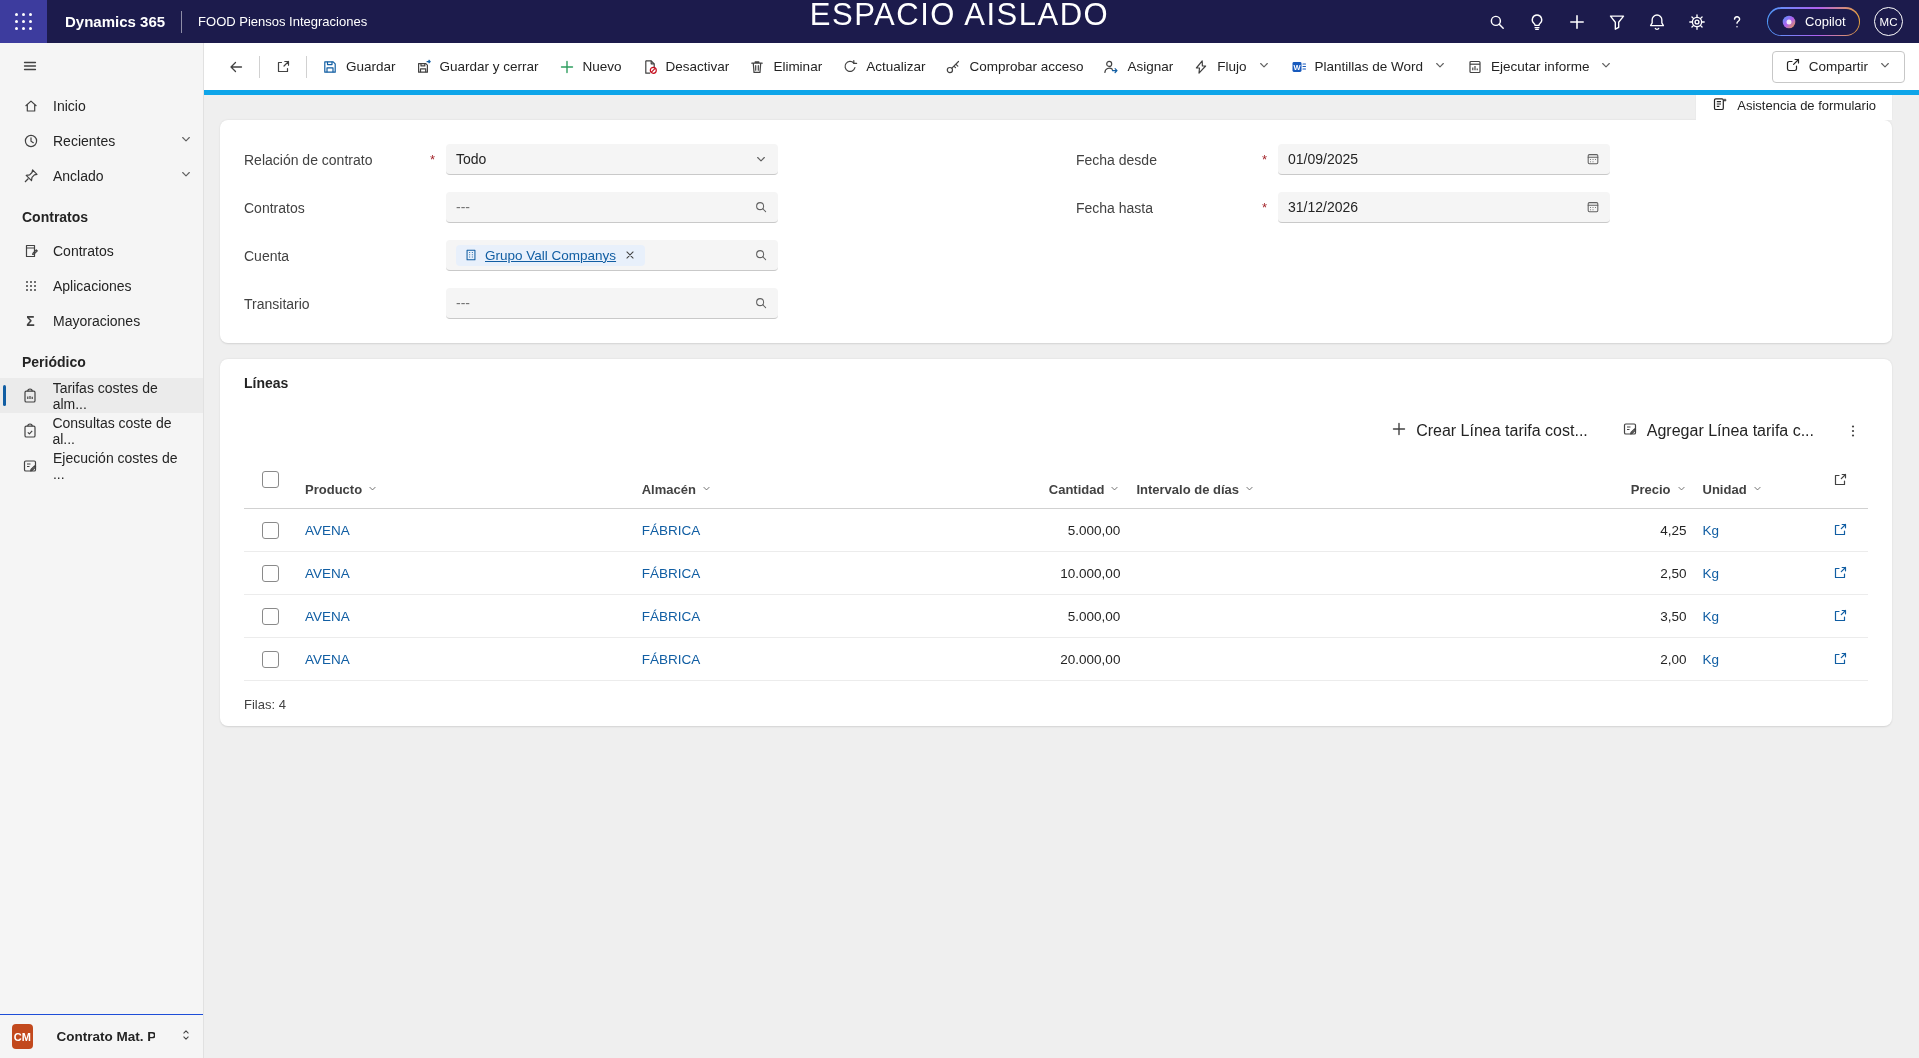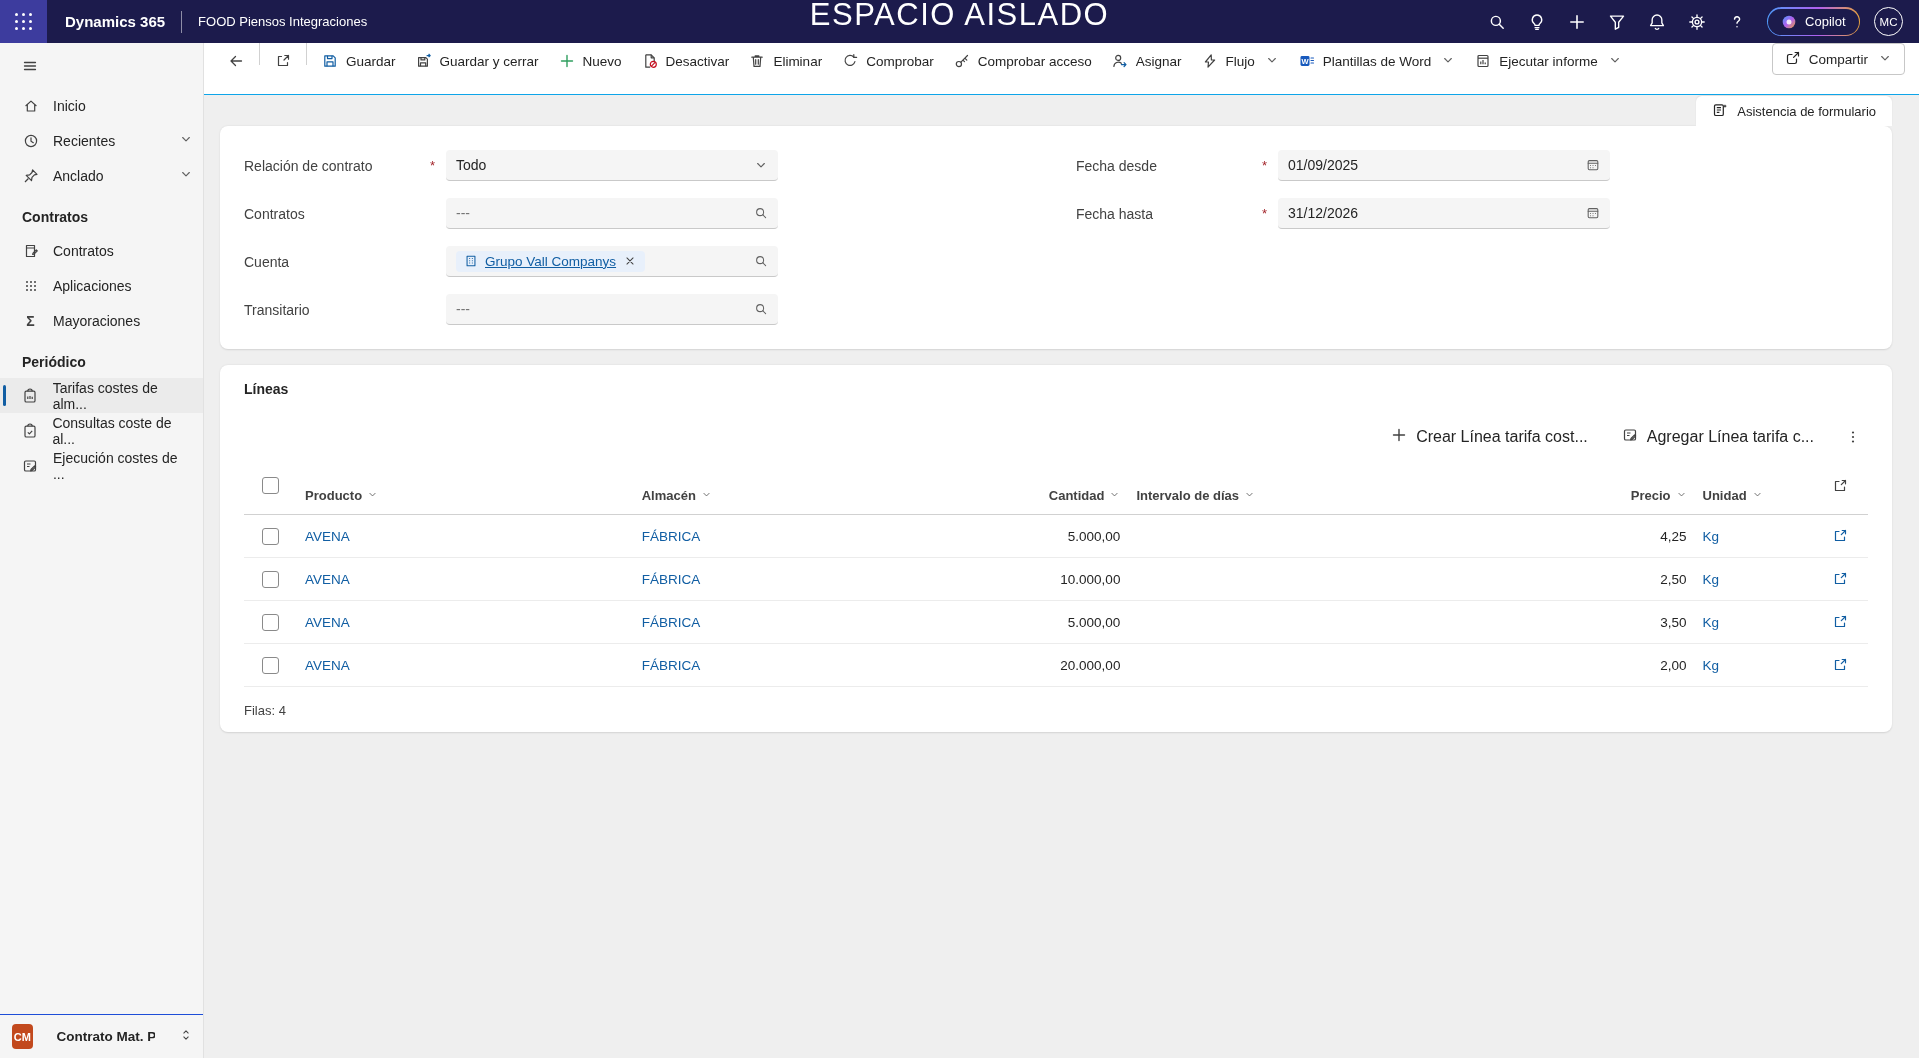--- a/index.html
+++ b/index.html
@@ -43,22 +43,22 @@
     width:3px; border-radius:2px; background:#115ea3; }
   .side-footer { margin-top:auto; border-top:1px solid #1d4ed8; height:44px; display:flex;
     align-items:center; gap:24px; padding:0 10px 0 12px; cursor:pointer; }
   .cm-badge { width:25px; height:25px; border-radius:4px; background:#c2491d; color:#fff;
     font-weight:700; font-size:11px; display:grid; place-items:center; }
   .side-footer .flabel2 { font-weight:700; font-size:13.5px; white-space:nowrap; overflow:hidden; }
   .swap { margin-left:auto; color:#424242; }
 
   
   .main { position:fixed; left:204px; right:0; top:43px; bottom:0; display:flex; flex-direction:column; }
-  .toolbar { height:52px; background:#fff; display:flex; align-items:flex-start; padding:0 14px;
-    border-bottom:1px solid #0ea5e9; flex-shrink:0; }
+  .toolbar { height:52px; background:#fff; display:flex; align-items:center; padding:0 14px;
+    border-bottom:5px solid #0ea5e9; flex-shrink:0; }
   .tbtn { display:flex; align-items:center; gap:8px; padding:0 10px; height:36px; font-size:13.5px;
     color:#242424; border-radius:4px; cursor:pointer; white-space:nowrap; }
   .tbtn .tic { color:#424242; display:grid; place-items:center; }
   .tb-sep { width:1px; height:22px; background:#d1d1d1; margin:0 5px; }
   .chev-s { color:#616161; margin-left:2px; }
   .share-btn { margin-left:auto; border:1px solid #c7c7c7; border-radius:4px; height:32px;
     padding:0 12px; display:flex; gap:8px; align-items:center; font-size:13.5px; background:#fff; cursor:pointer; }
 
   .content { flex:1; overflow:hidden; padding:18px 27px 0 16px; }
   .card { background:#fff; border-radius:8px; box-shadow:0 0.6px 1.8px rgba(0,0,0,.12); }
@@ -67,21 +67,21 @@
   .header-card { padding:15px 24px 0; height:114px; }
   .id-row { display:flex; align-items:baseline; gap:9px; }
   .rec-id { font-size:21px; font-weight:700; }
   .rec-status { font-size:13.5px; color:#616161; }
   .rec-entity { font-size:13.5px; font-weight:700; margin-top:7px; }
   .tab-row { margin-top:15px; }
   .tab { display:inline-block; font-weight:700; font-size:14.5px; padding:0 4px 8px;
     border-bottom:3px solid #0f6cbd; cursor:pointer; }
 
   
-  .fields-wrap { position:relative; margin-top:13px; }
+  .fields-wrap { position:relative; margin-top:7px; }
   .assist-tab { position:absolute; right:0; top:-30px; height:30px; border-radius:6px 6px 0 0;
     background:#fff; display:flex; align-items:center; gap:9px; padding:0 16px; font-size:13px;
     box-shadow:0 -1px 2px rgba(0,0,0,.07); cursor:pointer; }
   .fields-card { padding:24px 24px 7px; display:grid; grid-template-columns:1fr 1fr; column-gap:40px; }
   .frow { display:flex; align-items:center; margin-bottom:17px; height:31px; }
   .flabel { width:172px; font-size:14px; color:#424242; flex-shrink:0; }
   .fstar { width:30px; text-align:right; padding-right:11px; color:#a4262c; font-size:13px; flex-shrink:0; }
   .fbox { width:332px; height:31px; background:#f5f5f5; border-radius:4px; display:flex;
     align-items:center; padding:0 10px; font-size:14px; color:#242424;
     border-bottom:1px solid #c9c9c9; cursor:text; }
@@ -584,21 +584,21 @@
           </svg>
         </span>
       <span>Eliminar</span>
     </div>
     <div class="tbtn">
       <span class="tic">
           <svg class="ic">
             <use href="#i-refresh"></use>
           </svg>
         </span>
-      <span>Comprobar</span>
+      <span>Actualizar</span>
     </div>
     <div class="tbtn">
       <span class="tic">
           <svg class="ic">
             <use href="#i-key"></use>
           </svg>
         </span>
       <span>Comprobar acceso</span>
     </div>
     <div class="tbtn">

